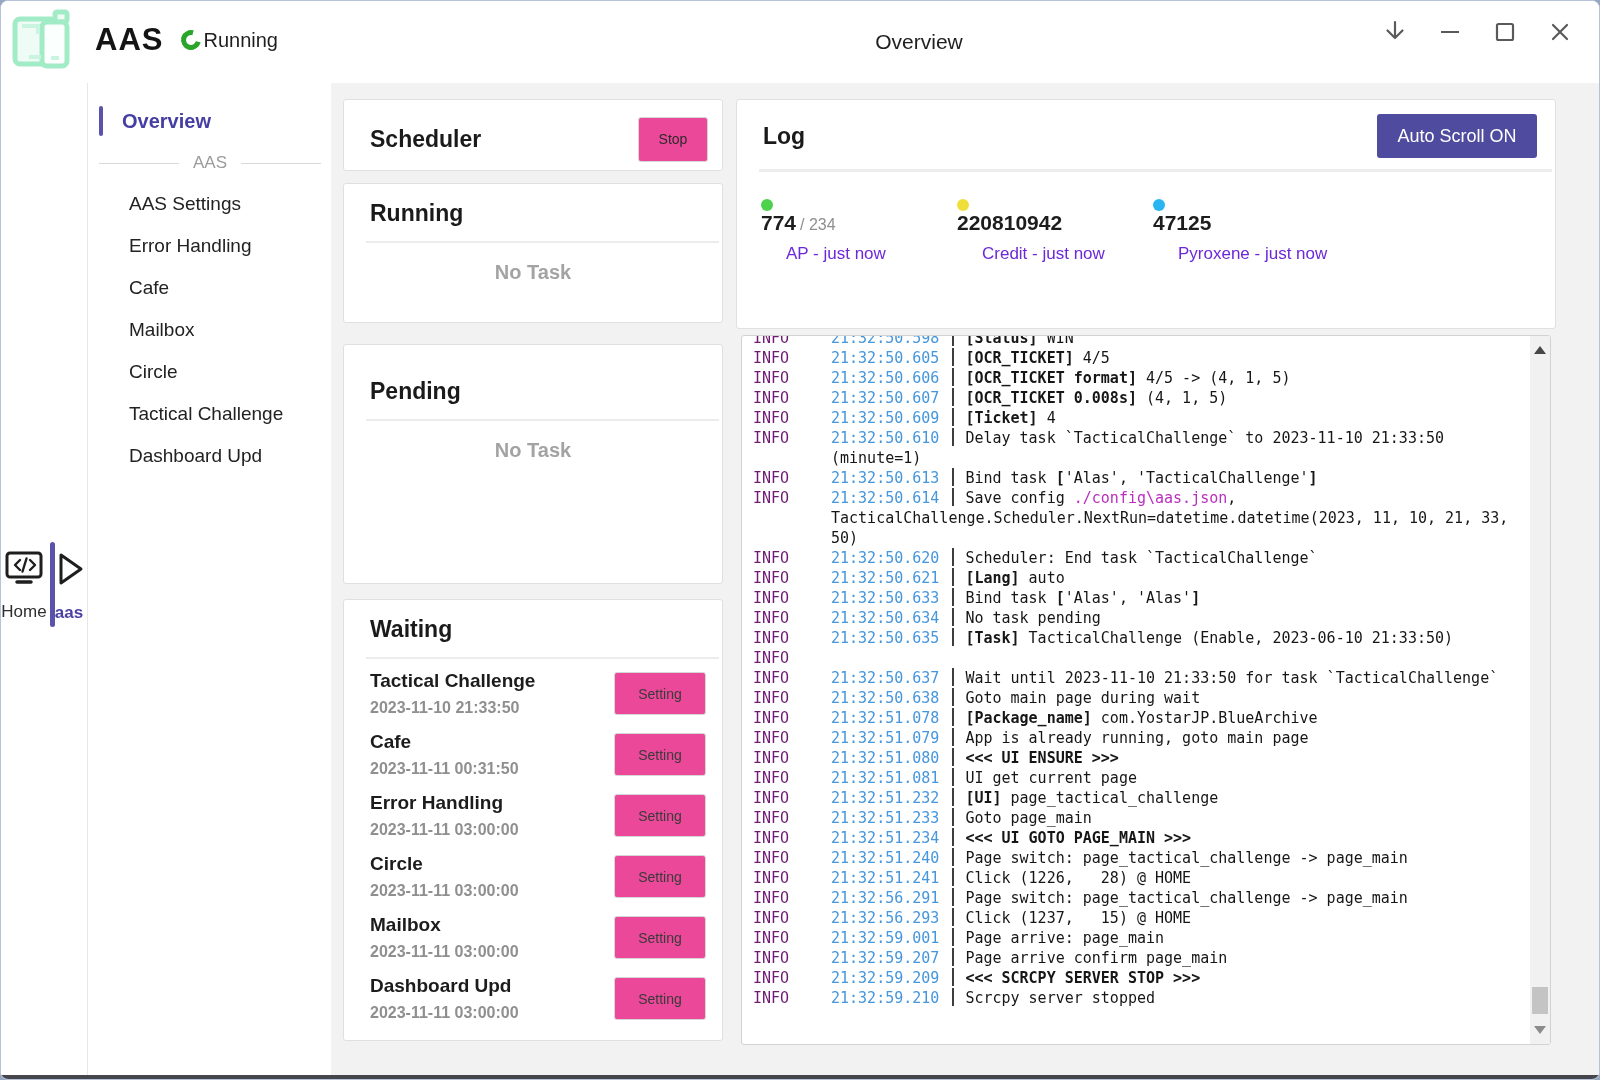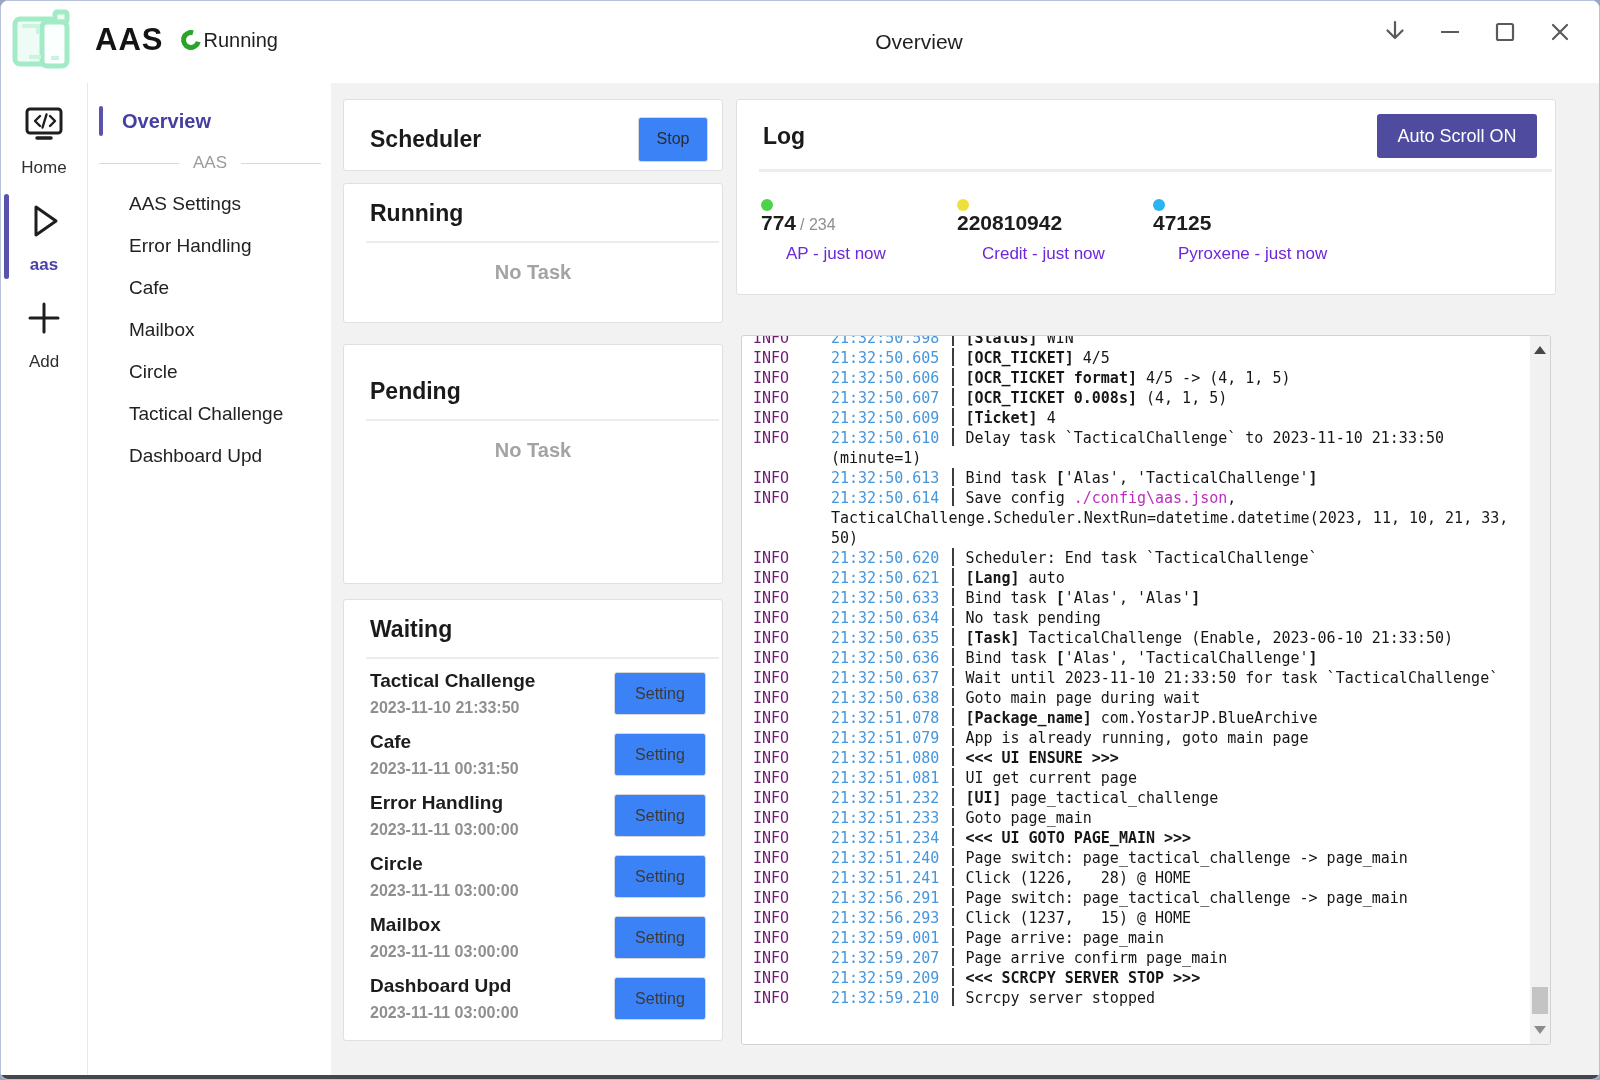--- a/index.html
+++ b/index.html
@@ -16,21 +16,21 @@
   .spinner { width:20px; height:20px; border-radius:50%; border:5px solid #2aa52a;
              border-right-color:transparent; transform:rotate(-30deg); display:inline-block; margin-left:18px; }
   .status-text { font-size:20px; color:#1f1f1f; margin-left:2px; }
   .win-title { position:absolute; top:0; height:82px; line-height:82px; left:918px;
                transform:translateX(-50%); font-size:21px; color:#1f1f1f; }
   .controls { position:absolute; right:24px; top:16px; display:flex; gap:25px; align-items:center; }
   .ctrl { width:30px; height:30px; background:none; border:none; display:flex; align-items:center; justify-content:center; }
 
   
   .rail { position:absolute; top:82px; left:0; width:87px; bottom:4px; background:#fff;
-          border-right:1px solid #e8e8e8; padding-top:10px; display:flex; flex-direction:column; align-items:center; }
+          border-right:1px solid #e8e8e8; padding-top:10px; display:flex; flex-direction:row; align-items:center; }
   .rail-item { position:relative; width:100%; display:flex; flex-direction:column; align-items:center; padding:12px 0 10px; }
   .rail-item .bar { display:none; }
   .rail-item.active .bar { display:block; position:absolute; left:3px; top:6px; bottom:6px; width:5px;
                            background:#5a53ab; border-radius:3px; }
   .rail-label { font-size:17px; color:#2f2f2f; margin-top:9px; }
   .rail-item.active .rail-label { color:#4a43a5; font-weight:bold; }
 
   
   .sidebar { position:absolute; top:82px; left:88px; width:242px; bottom:4px; background:#fff; padding-top:16px; }
   .side-item { height:42px; line-height:42px; padding-left:40px; font-size:19px; color:#222; }
@@ -39,40 +39,40 @@
   .side-item.active::before { content:''; position:absolute; left:10px; top:7px; bottom:7px; width:4px;
                               background:#5a53ab; border-radius:2px; }
   .side-section { display:flex; align-items:center; height:40px; color:#9b9b9b; font-size:17px; padding:0 10px; }
   .side-section .sline { flex:1; height:1px; background:#d9d9d9; }
   .side-section .slabel { padding:0 14px; }
 
   
   .main { position:absolute; top:82px; left:330px; right:0; bottom:4px; background:#f2f2f3; }
   .card { position:absolute; background:#fff; border:1px solid #e0e0e0; border-radius:3px; }
   .card-title { font-size:23px; font-weight:bold; color:#1a1a1a; }
-  .btn { background:#3b82f6; border:1px solid #d6d6d6; border-radius:3px; font-size:16px; color:#2b2b2b; font-family:inherit; }
+  .btn { background:#ec4899; border:1px solid #d6d6d6; border-radius:3px; font-size:14px; color:#2b2b2b; font-family:inherit; }
   .divider { height:2px; background:#ececec; margin:14px 3px 0 22px; }
   .no-task { text-align:center; color:#a3a3a3; font-size:20px; font-weight:bold; margin-top:18px; }
 
   #card-scheduler { left:12px; top:16px; width:380px; height:72px; display:flex; align-items:center;
                     justify-content:space-between; padding:8px 14px 0 26px; }
   .stop-btn { width:70px; height:45px; }
 
   #card-running { left:12px; top:100px; width:380px; height:140px; padding-top:16px; }
   #card-pending { left:12px; top:261px; width:380px; height:240px; padding-top:33px; }
   .card-pad-title { padding-left:26px; }
 
   #card-waiting { left:12px; top:516px; width:380px; height:442px; padding-top:16px; }
   .task-list { padding:4px 16px 0 26px; }
   .task-row { display:flex; align-items:center; justify-content:space-between; height:61px; }
   .task-name { font-size:19px; font-weight:bold; color:#1c1c1c; }
   .task-time { font-size:16px; font-weight:bold; color:#8f8f8f; margin-top:7px; }
   .setting-btn { width:92px; height:43px; color:#3a3a3a; }
 
-  #card-log { left:405px; top:16px; width:820px; height:196px; }
+  #card-log { left:405px; top:16px; width:820px; height:230px; }
   .log-head { display:flex; justify-content:space-between; align-items:center; padding:14px 18px 0 26px; }
   .autoscroll-btn { width:160px; height:44px; background:#4f4b9e; color:#fff; border:none; border-radius:3px; font-size:18px; font-family:inherit; }
   .log-divider { height:3px; background:#ededed; margin:11px 3px 0 22px; }
   .stats { display:flex; padding:20px 0 0 24px; }
   .stat { display:flex; width:196px;flex-direction:column; }
   .stat-dot { width:12px; height:12px; border-radius:50%; margin:7px 14px 0 0; flex:none; }
   .stat-value { font-size:21px; font-weight:bold; color:#1d1d1d; }
   .stat-total { font-size:16px; color:#8f8f8f; margin-left:4px; }
   .stat-label { font-size:17px; color:#6d28d9; margin-top:9px;margin-left:25px; }
 
@@ -333,21 +333,20 @@
           <div class="log-line">
             <span class="log-lvl">INFO</span>
             <div class="log-msg"><span class="log-ts">21:32:50.634</span><span class="log-sep"></span><span>No task pending</span></div>
           </div>
           <div class="log-line">
             <span class="log-lvl">INFO</span>
             <div class="log-msg"><span class="log-ts">21:32:50.635</span><span class="log-sep"></span><span class="lb">[Task]</span><span> TacticalChallenge (Enable, 2023-06-10 21:33:50)</span></div>
           </div>
           <div class="log-line">
             <span class="log-lvl">INFO</span>
-            <div class="log-msg"><span class="log-ts">21:32:50.636</span><span class="log-sep"></span><span>Bind task </span><span class="lb">[</span><span>'Alas', 'TacticalChallenge'</span><span class="lb">]</span></div>
           </div>
           <div class="log-line">
             <span class="log-lvl">INFO</span>
             <div class="log-msg"><span class="log-ts">21:32:50.637</span><span class="log-sep"></span><span>Wait until 2023-11-10 21:33:50 for task `TacticalChallenge`</span></div>
           </div>
           <div class="log-line">
             <span class="log-lvl">INFO</span>
             <div class="log-msg"><span class="log-ts">21:32:50.638</span><span class="log-sep"></span><span>Goto main page during wait</span></div>
           </div>
           <div class="log-line">

